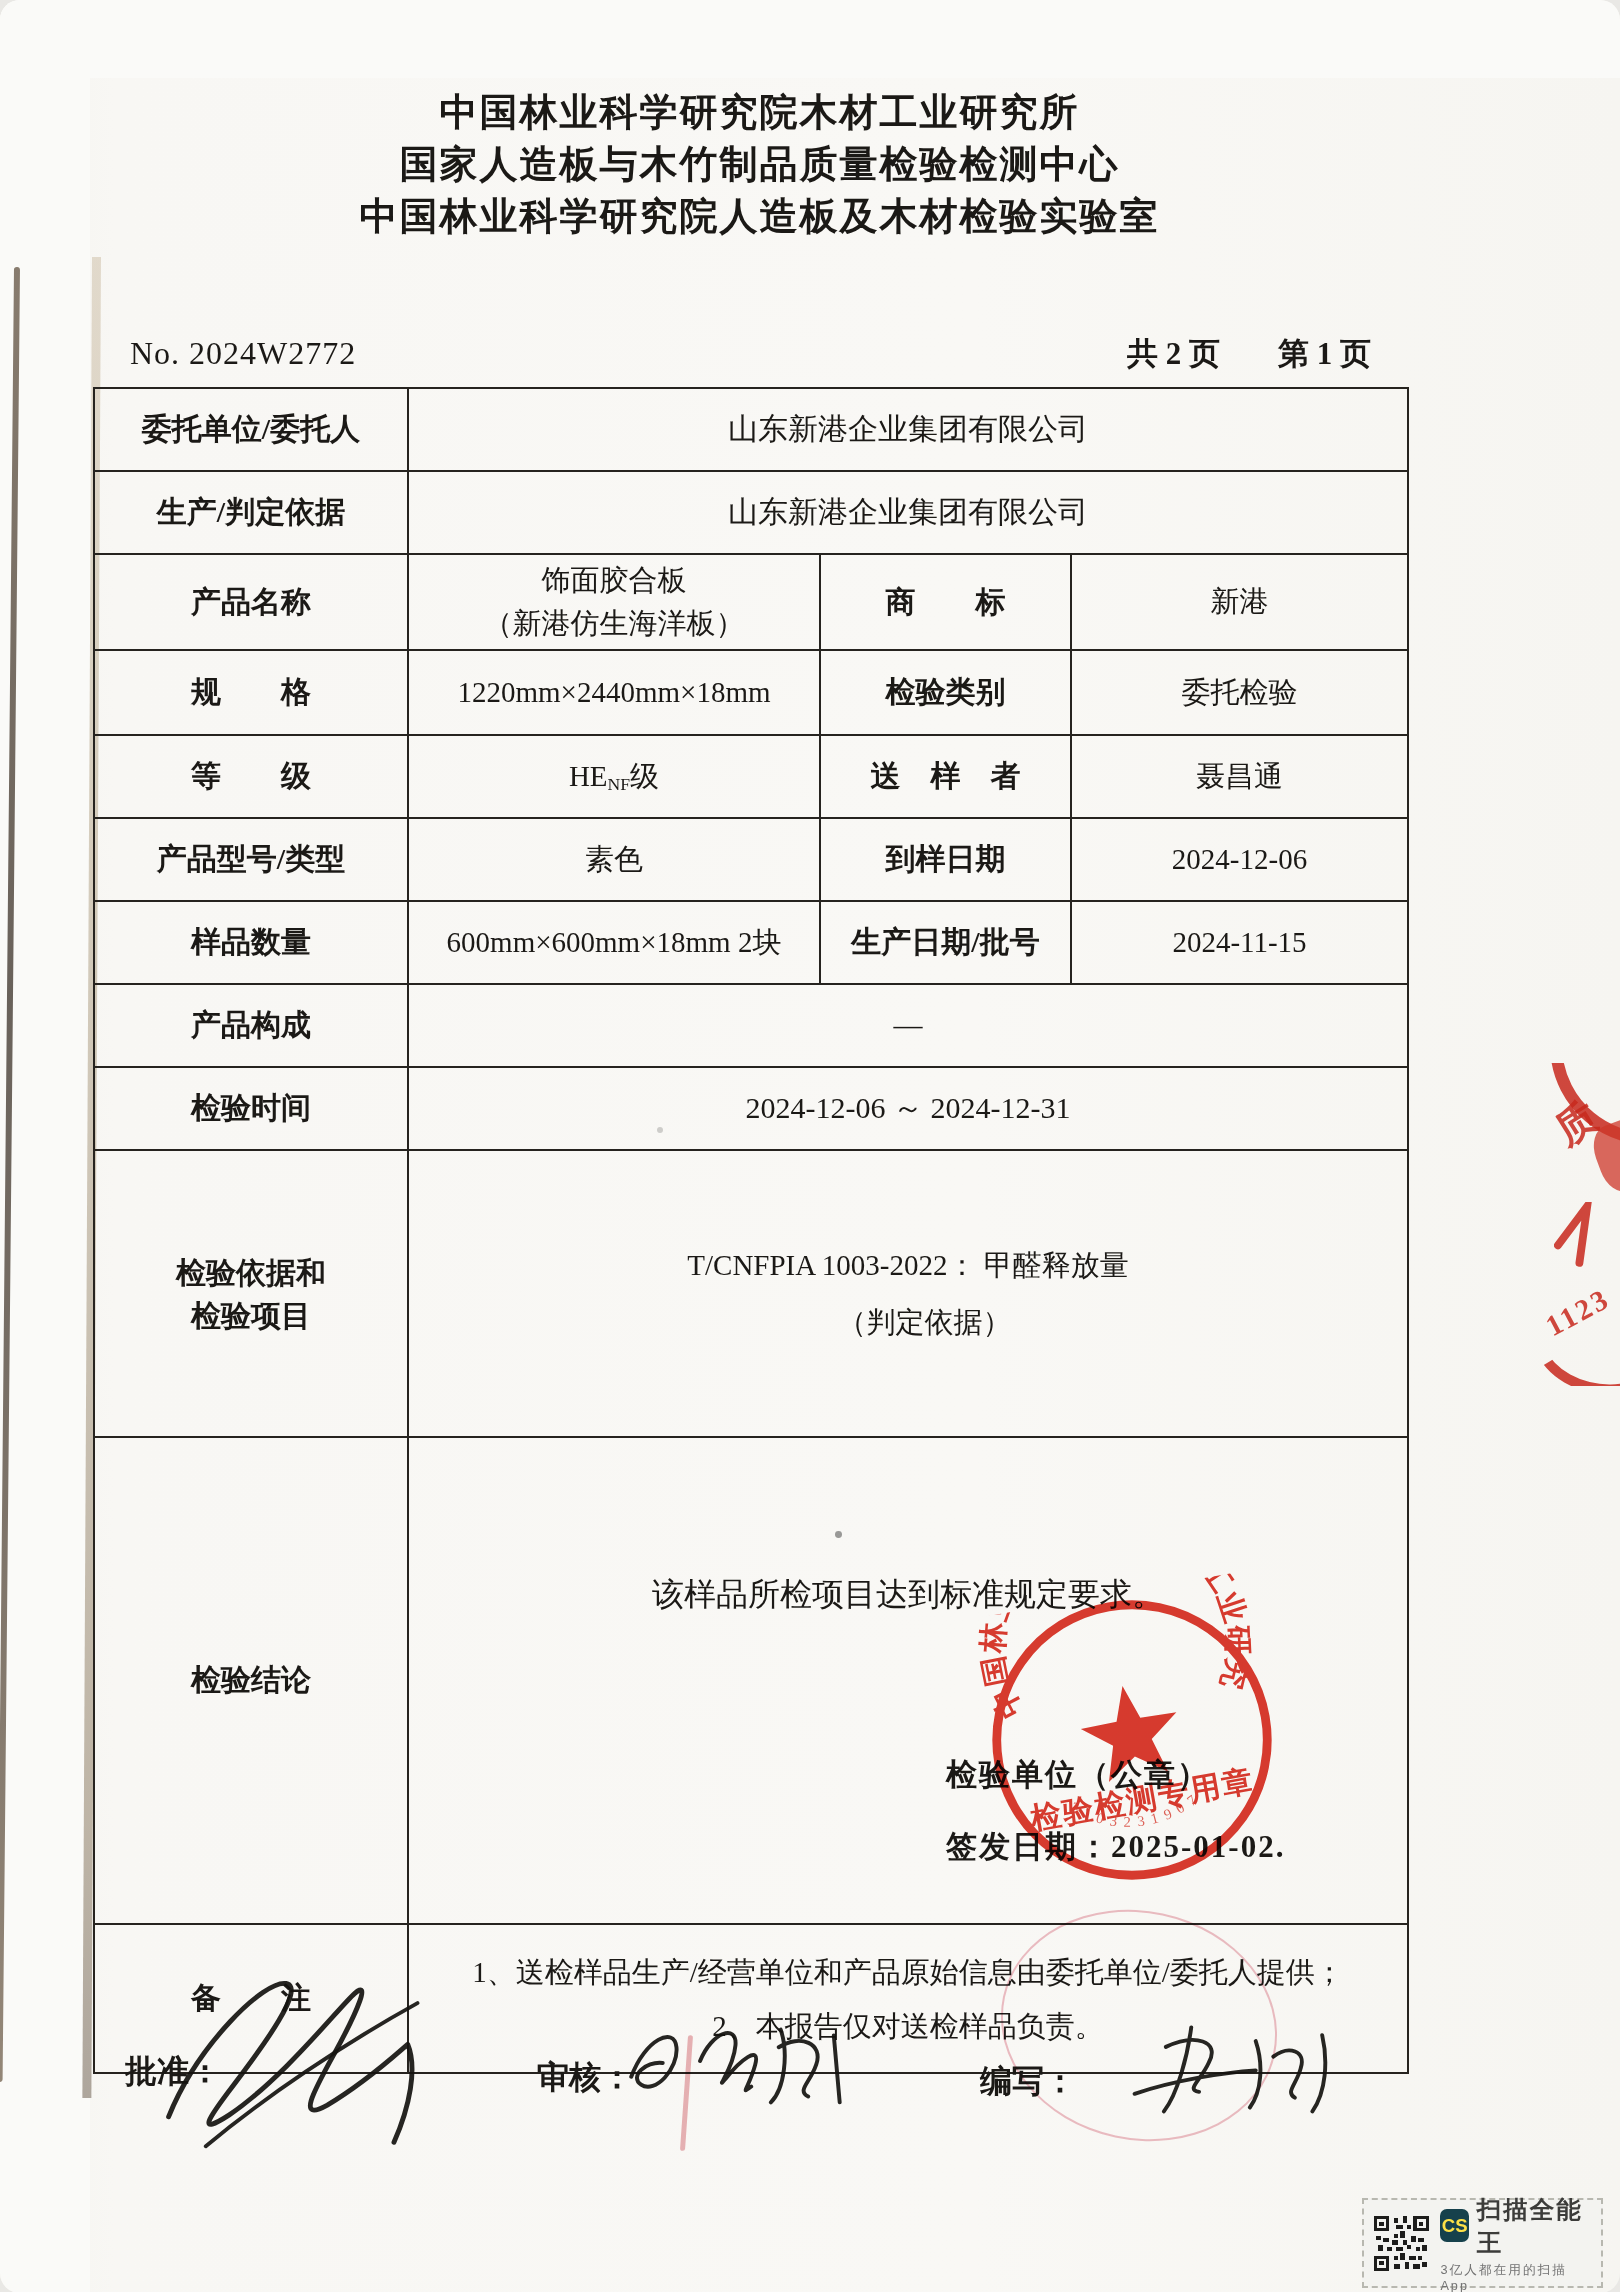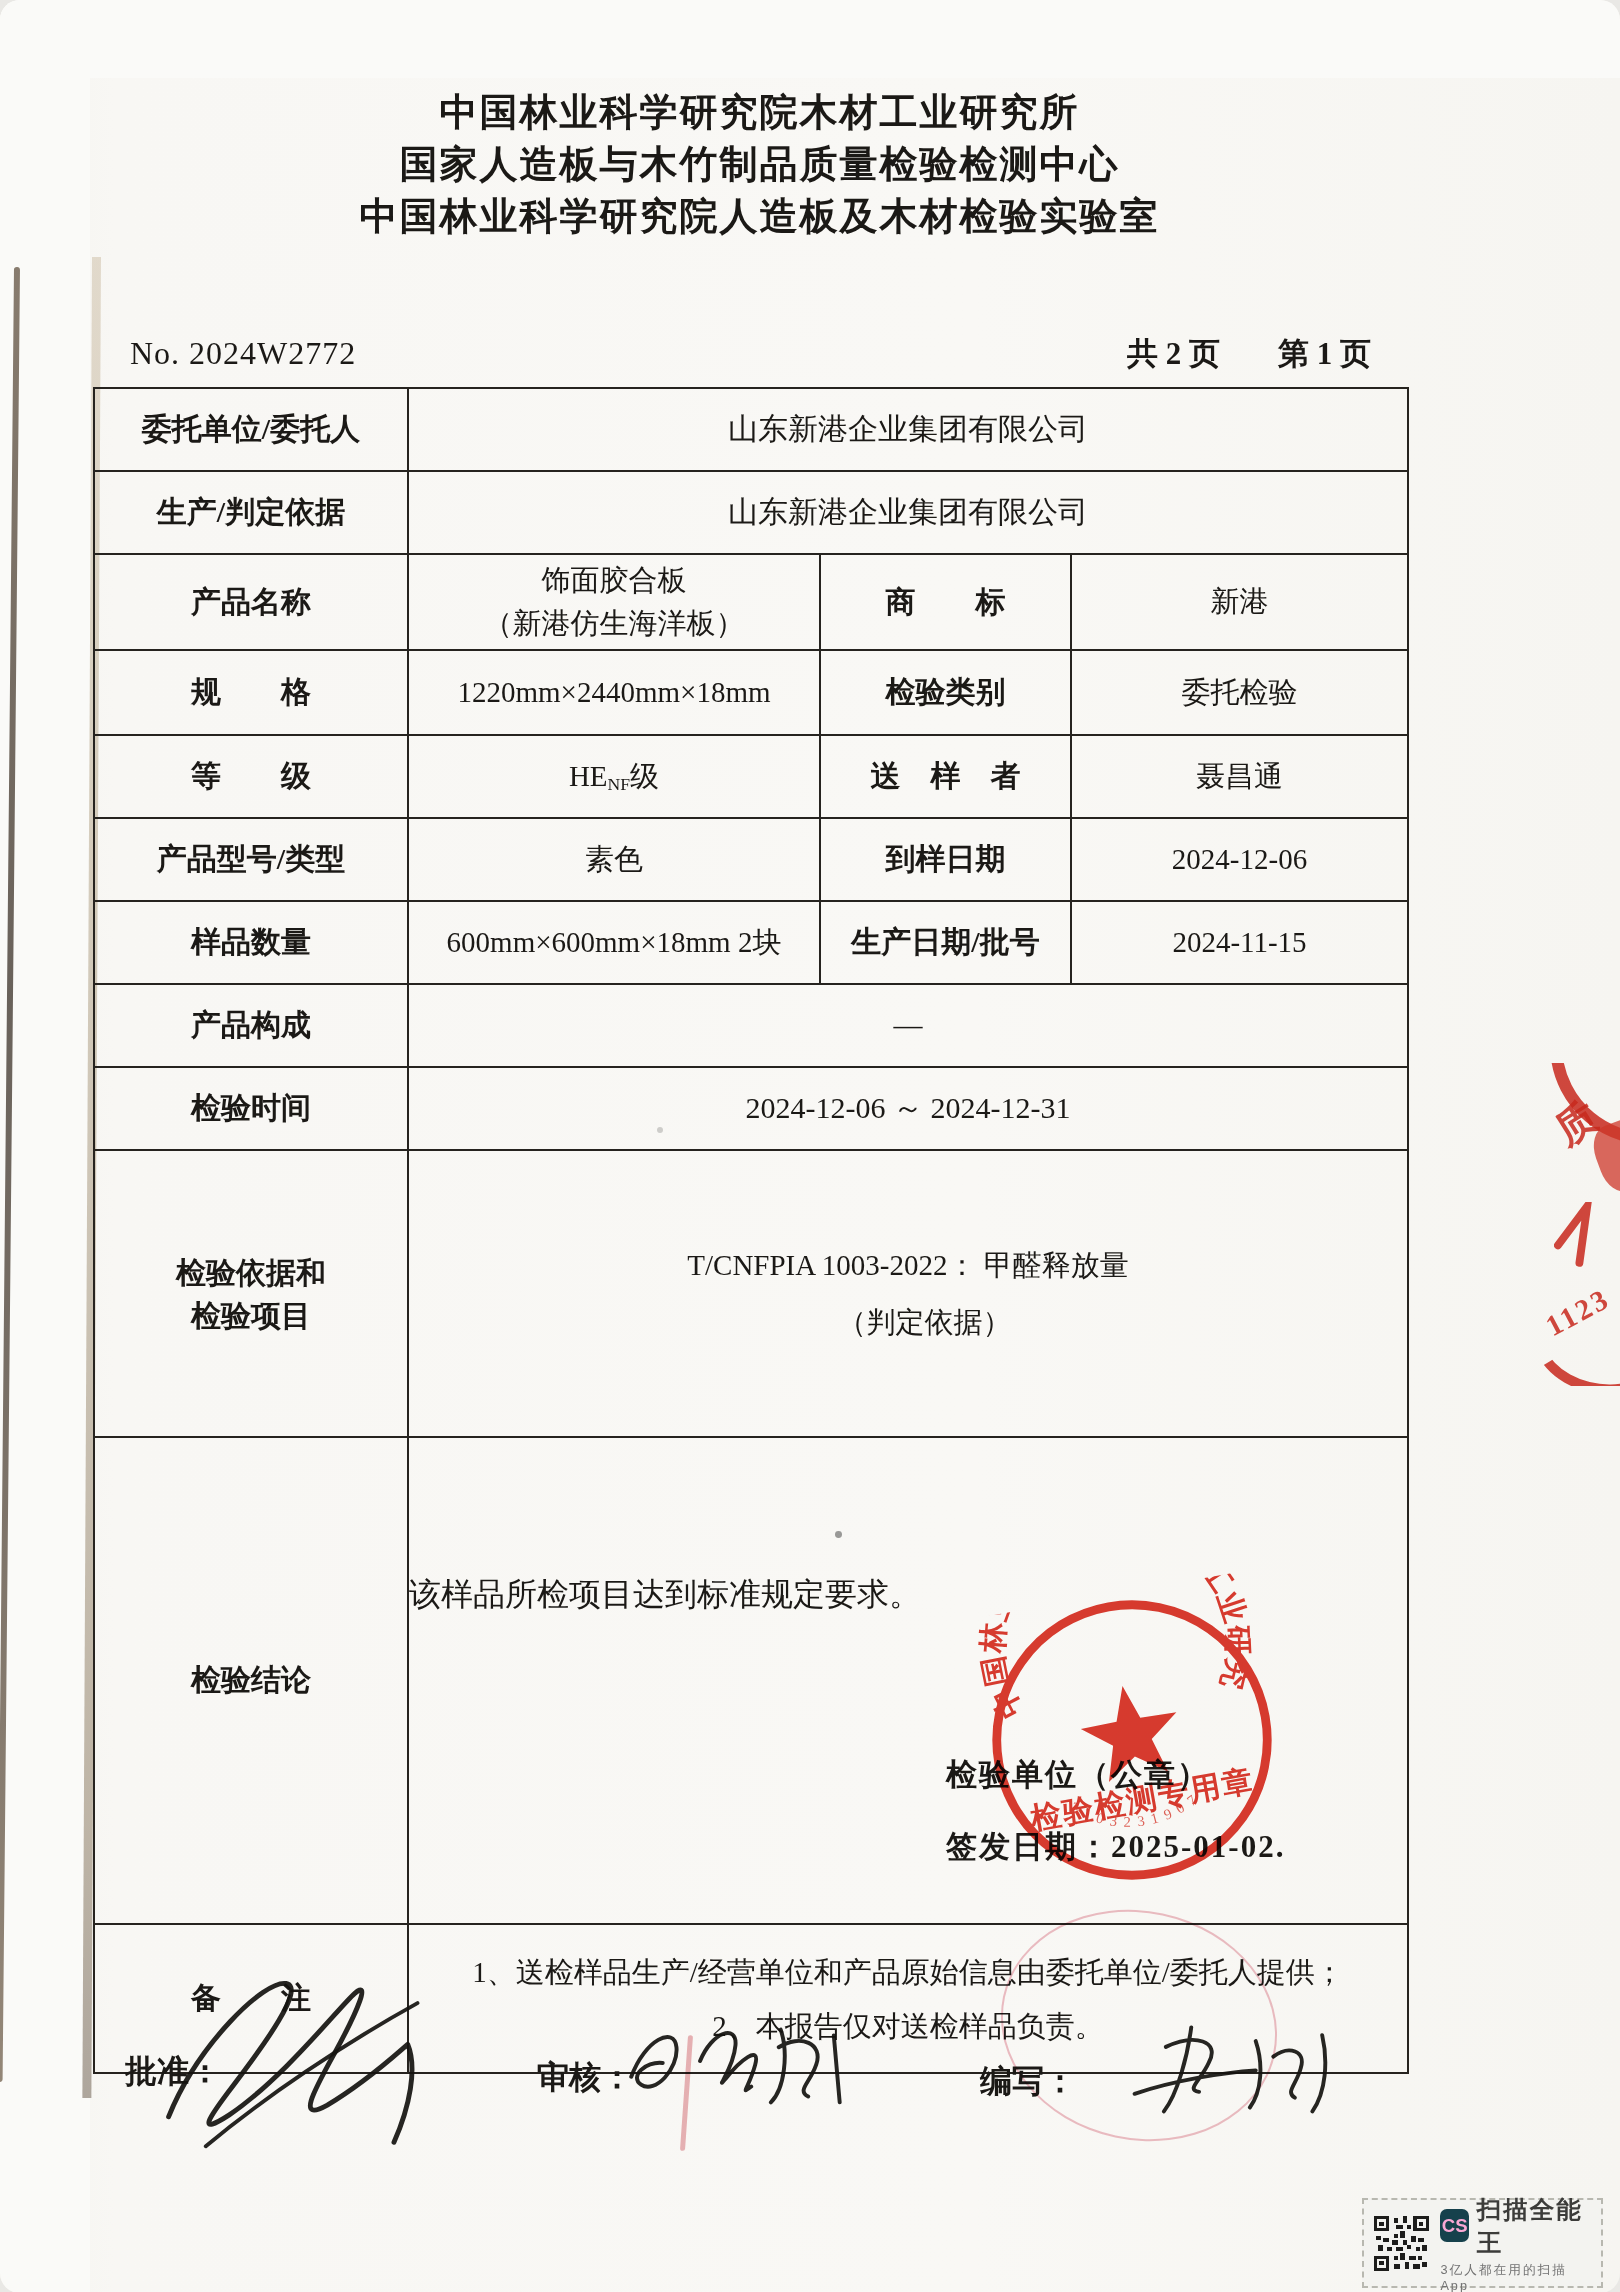--- a/index.html
+++ b/index.html
@@ -29,21 +29,21 @@
   table.report{position:absolute;left:93px;top:387px;width:1313px;border-collapse:collapse;
     table-layout:fixed;border:2.9px solid #26231f;}
   .report th,.report td{border:2px solid #26231f;padding:4px;text-align:center;vertical-align:middle;
     font-size:29px;font-weight:normal;overflow:hidden;}
   .report th{font-weight:bold;font-size:30px;}
   .two-line{line-height:43px;}
   .dash-cell{font-size:33px;}
   .basis-cell{text-align:left;padding-left:147px;line-height:57px;font-size:30px;}
   .basis-l2{padding-left:33px;}
   .concl-cell{position:relative;}
-  .concl-text{position:absolute;left:0;right:0;top:135px;text-align:left;font-size:32px;}
+  .concl-text{position:absolute;left:0;right:0;top:135px;text-align:center;font-size:32px;}
   .seal-caption{position:absolute;left:537px;top:316px;font-size:31px;font-weight:bold;letter-spacing:2px;}
   .issue-date{position:absolute;left:537px;top:388px;font-size:31px;font-weight:bold;letter-spacing:2px;}
   .remarks-cell{text-align:left;padding-left:15.7px;line-height:54px;font-size:29px;}
   
   .sig-label{font-size:32px;font-weight:bold;}
   .sig-svg path{fill:none;stroke:#14120f;stroke-linecap:round;stroke-linejoin:round;opacity:.92;}
   
   .stamp{pointer-events:none;mix-blend-mode:multiply;}
   .main-seal{left:985px;top:1593px;width:294px;height:294px;opacity:.92;transform:rotate(-10deg);}
   .pink-oval{left:1000px;top:1911px;width:274px;height:225px;border-radius:50%;
@@ -61,21 +61,21 @@
   .es-digits{position:absolute;left:3.9px;top:233px;font-size:29px;font-weight:bold;color:#cf2a1e;
     letter-spacing:2.9px;transform:rotate(-28deg);opacity:.85;}
   .es-arc2{position:absolute;left:-5.9px;top:241px;width:108px;height:69px;border-radius:50%;
     border:10.8px solid transparent;border-bottom-color:#cf2a1e;transform:rotate(14deg);opacity:.85;}
   
   .cs-badge{left:1362px;top:2198px;width:241px;height:90px;background:#f3f3f0;
     border:2px dashed #b8b8b0;display:flex;align-items:center;gap:11.8px;padding:0 9.8px;box-sizing:border-box;
     font-family:"Liberation Sans","DejaVu Sans",sans-serif;}
   .cs-right{display:flex;flex-direction:column;gap:3.9px;}
   .cs-row{display:flex;align-items:center;gap:7.8px;}
-  .cs-logo{width:33px;height:33px;border-radius:6.9px;background:#16414c;color:#f9a8d4;
+  .cs-logo{width:33px;height:33px;border-radius:6.9px;background:#16414c;color:#fde047;
     display:flex;align-items:center;justify-content:center;font-size:18.6px;font-weight:bold;}
   .cs-name{font-size:24.5px;color:#3c3c3a;font-weight:bold;letter-spacing:2px;}
   .cs-tagline{font-size:12.7px;color:#737373;letter-spacing:2px;}
 </style>
 </head>
 <body>
 
 <div class="canvas">
 
   <div class="abs outside-top"></div>

